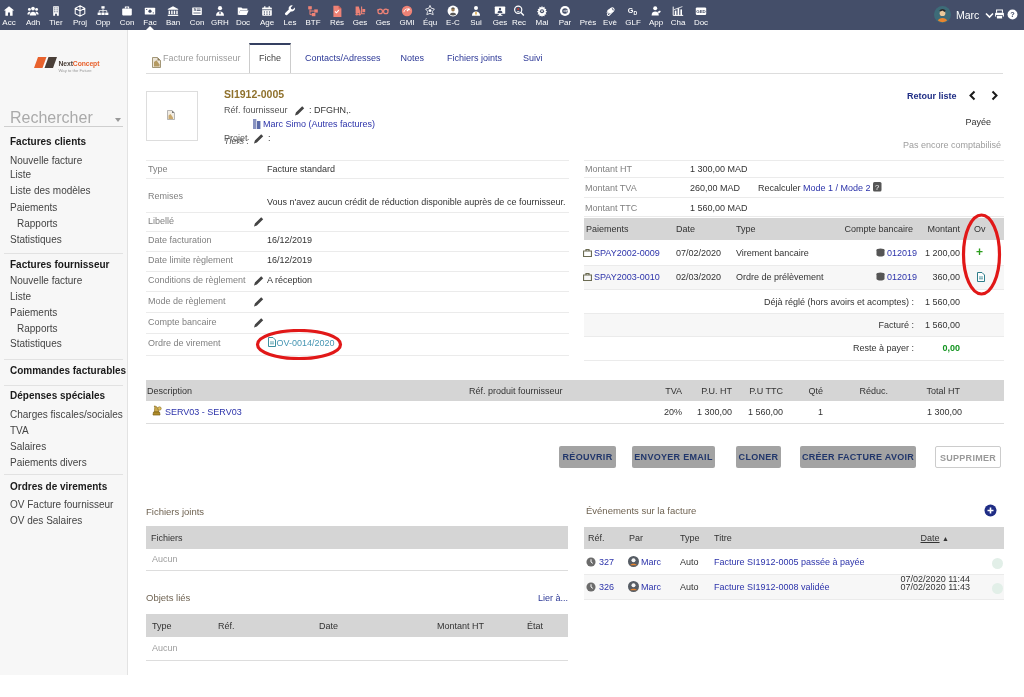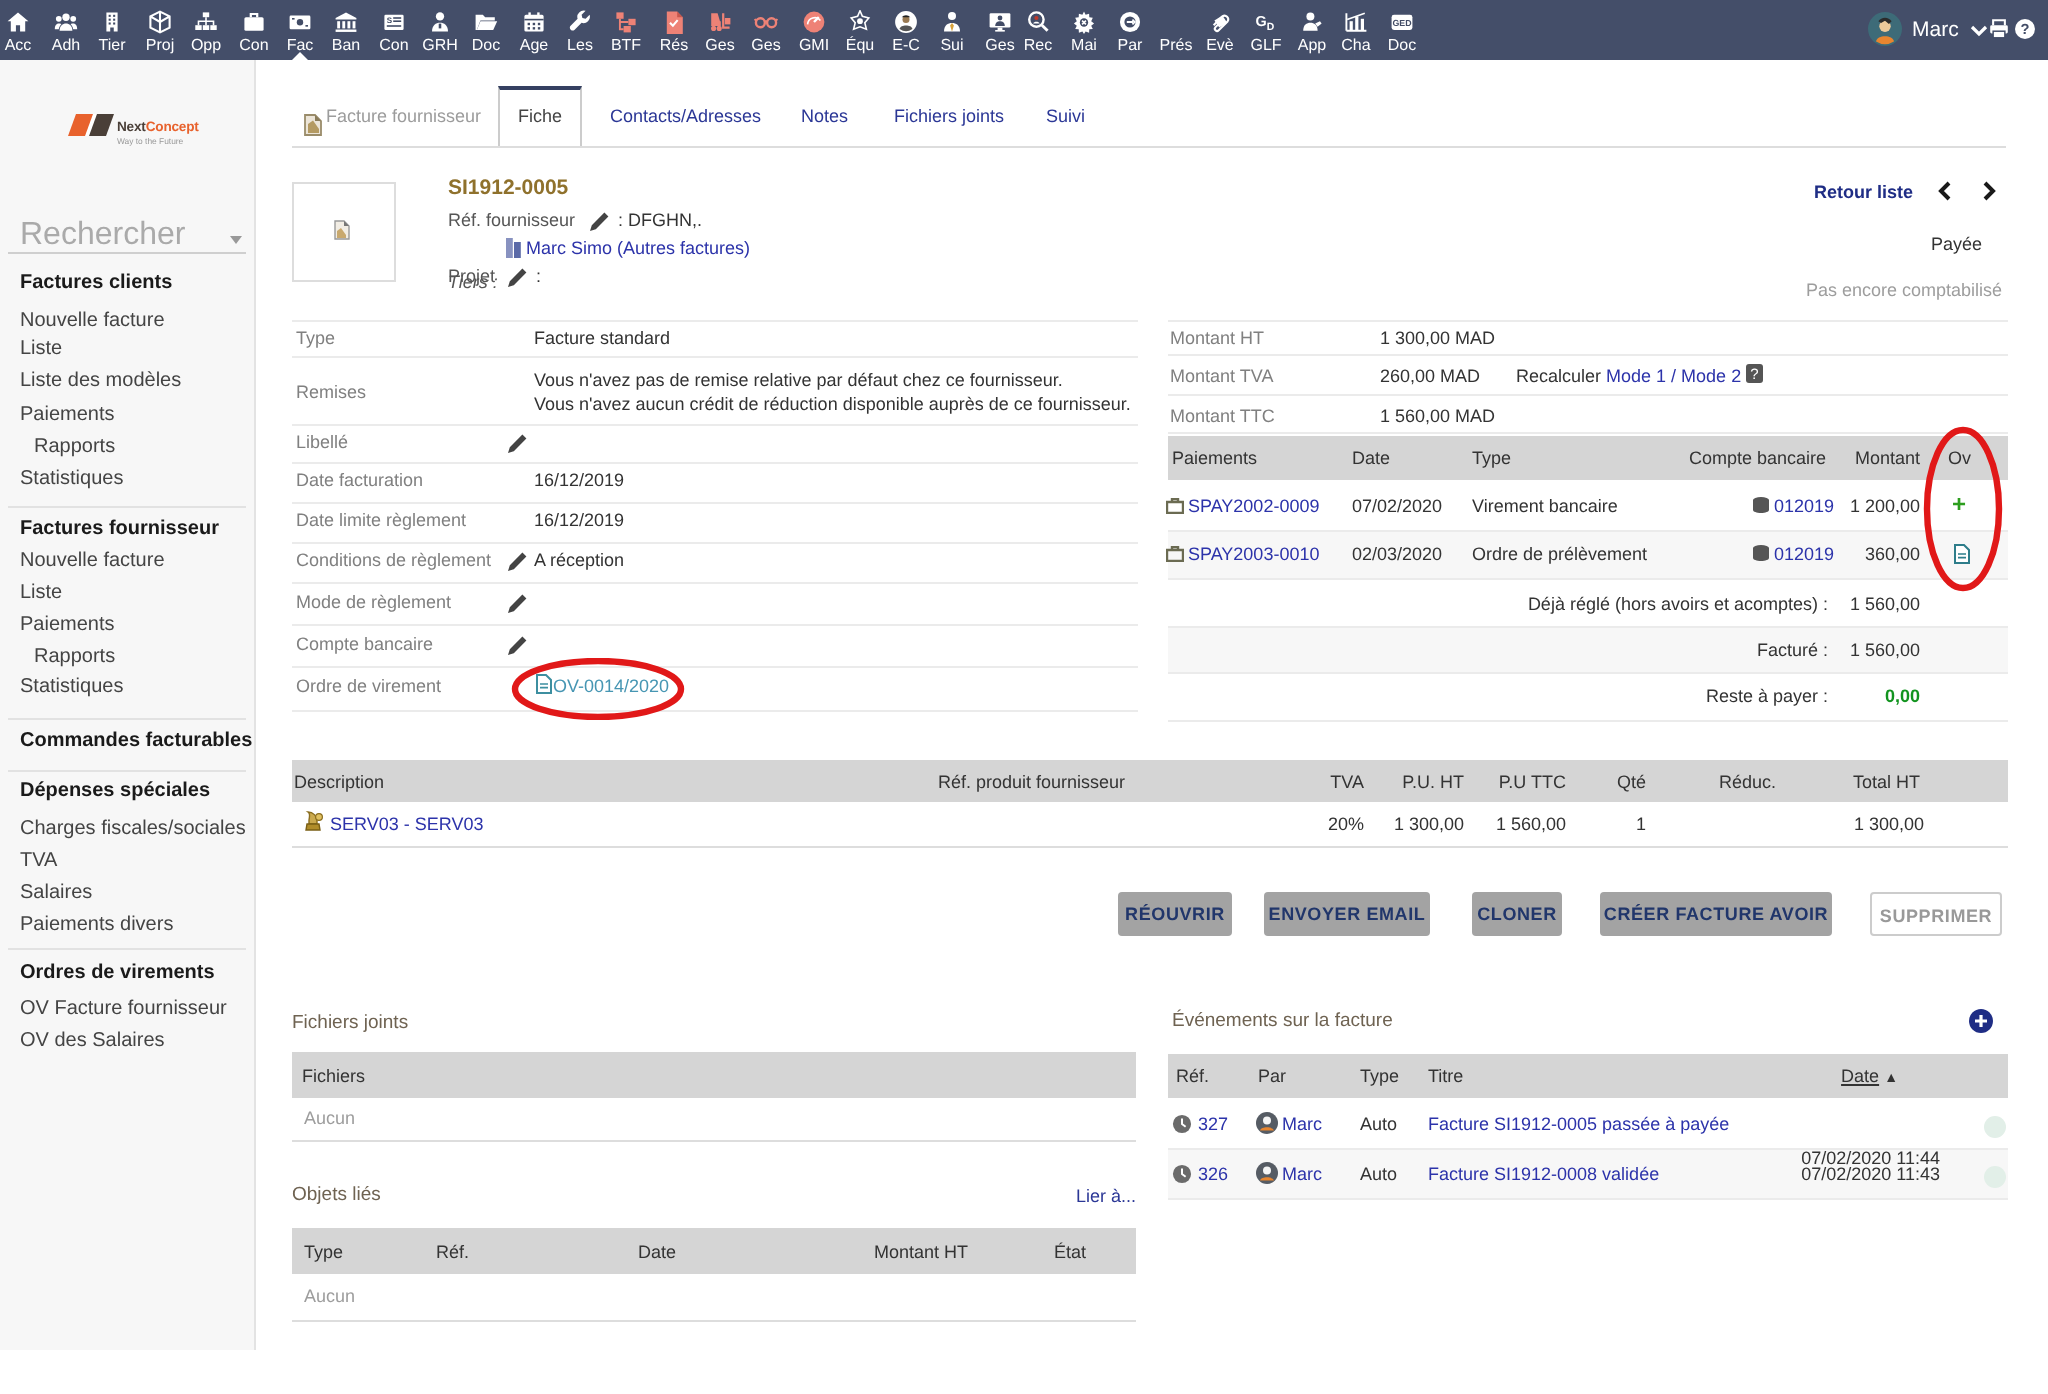--- a/index.html
+++ b/index.html
@@ -436,21 +436,20 @@
 <div class="txt dk" style="left:138px; top:244px;">A réception</div>
 <div class="txt gr" style="left:19px; top:265px;">Mode de règlement</div>
 <svg class="abs" style="left:125px; top:266px;" width="11" height="11" viewBox="0 0 11 11">
       <path d="M0 10.5 l0.9 -2.9 6.3 -6.3 2 2 -6.3 6.3 z M7.6 0.9 l2 2" fill="#444"></path>
     </svg>
 <div class="txt gr" style="left:19px; top:286px;">Compte bancaire</div>
 <svg class="abs" style="left:125px; top:287px;" width="11" height="11" viewBox="0 0 11 11">
       <path d="M0 10.5 l0.9 -2.9 6.3 -6.3 2 2 -6.3 6.3 z M7.6 0.9 l2 2" fill="#444"></path>
     </svg>
 <div class="txt gr" style="left:19px; top:160px;">Remises</div>
-<div class="txt dk" style="left:138px; top:154px;">Vous n'avez pas de remise relative par défaut chez ce fournisseur.</div>
 <div class="txt dk" style="left:138px; top:166px;">Vous n'avez aucun crédit de réduction disponible auprès de ce fournisseur.</div>
 <div class="txt gr" style="left:19px; top:307px;">Ordre de virement</div>
 <svg class="abs" style="left:139px; top:307px;" width="8" height="10" viewBox="0 0 8 10">
       <path d="M0.5 0.5 h4.5 l2.5 2.5 v6.5 h-7 z" fill="#fff" stroke="#3d8fa0" stroke-width="1"></path>
       <path d="M2 5 h4 M2 6.8 h4" stroke="#3d8fa0" stroke-width="0.8"></path>
     </svg>
 <div class="txt" style="left:147.5px; top:307px; color:#4796b3;">OV-0014/2020</div>
 <svg class="abs" style="left:126px; top:299px;" width="88" height="31" viewBox="0 0 88 31">
       <ellipse cx="44" cy="15.5" rx="41.5" ry="14" fill="none" stroke="#e11818" stroke-width="3.2"></ellipse>
     </svg>

